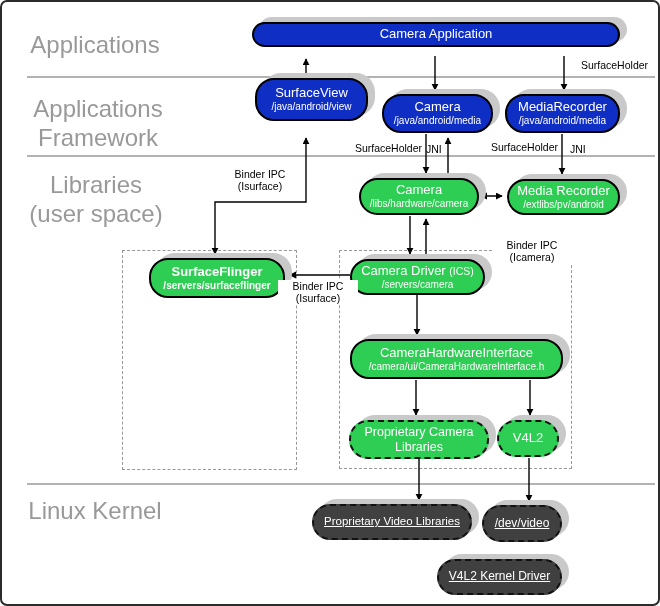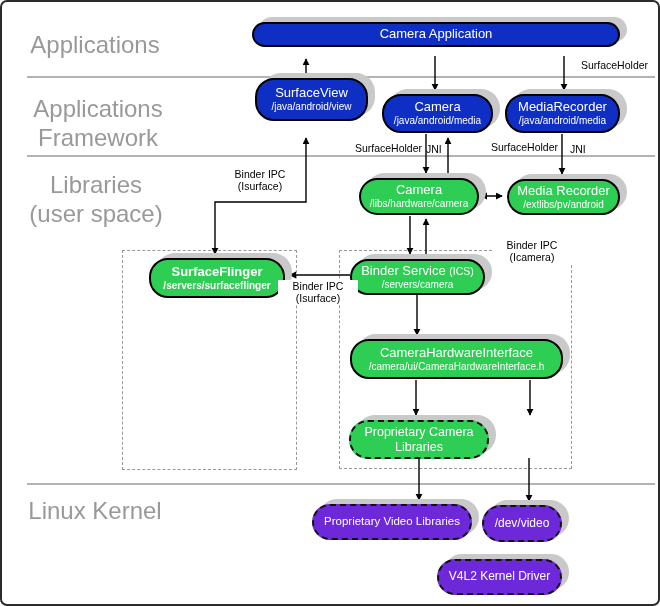--- a/index.html
+++ b/index.html
@@ -9,21 +9,21 @@
   .dashed-box{position:absolute;border:1px dashed #999;z-index:0;}
   .rowlabel{position:absolute;color:#999;font-size:24px;line-height:29px;text-align:center;z-index:2;}
   .pill{position:absolute;display:flex;flex-direction:column;align-items:center;justify-content:center;
         border:2px solid #000;border-radius:19px;box-shadow:7px -5px 0 #c9c9c9;color:#fff;text-align:center;
         z-index:4;box-sizing:border-box;line-height:1.15;}
   .pill .t{font-size:13px;}
   .pill .t .suffix{font-size:10.5px;}
   .pill .s{font-size:10px;}
   .blue{background:#0e2ec4;}
   .green{background:#2ecd53;}
-  .red{background:#6d28d9;}
+  .red{background:#404040;text-decoration:underline;}
   .dashed{border:2px dashed #111;}
   .elabel{position:absolute;color:#000;font-size:10.5px;line-height:12px;z-index:5;white-space:nowrap;}
   .elabel.center{text-align:center;}
   .elabel.right{text-align:right;}
   .whitebg{background:#fff;padding:0 2px;}
   .wrap2{white-space:normal;font-size:12.5px;line-height:1.2;}
   .red .wrap2{font-size:11.5px;}
 </style>
 </head>
 <body>
@@ -104,29 +104,32 @@
   </div>
   <div class="pill green" style="left:505px;top:177px;width:113px;height:36px;">
     <div class="t">Media Recorder</div>
     <div class="s">/extlibs/pv/android</div>
   </div>
   <div class="pill green" style="left:147px;top:256px;width:136px;height:40px;font-weight:bold;">
     <div class="t">SurfaceFlinger</div>
     <div class="s">/servers/surfaceflinger</div>
   </div>
   <div class="pill green" style="left:348px;top:257px;width:135px;height:36px;">
-    <div class="t"><span>Binder Service</span> <span class="suffix">(ICS)</span></div>
+    <div class="t"><span>Camera Driver</span> <span class="suffix">(ICS)</span></div>
     <div class="s">/servers/camera</div>
   </div>
   <div class="pill green" style="left:348px;top:337px;width:213px;height:40px;">
     <div class="t">CameraHardwareInterface</div>
     <div class="s">/camera/ui/CameraHardwareInterface.h</div>
   </div>
   <div class="pill green dashed" style="left:347px;top:418px;width:140px;height:39px;">
     <div class="wrap2">Proprietary Camera Libraries</div>
+  </div>
+  <div class="pill green dashed" style="left:495px;top:418px;width:62px;height:37px;">
+    <div class="t">V4L2</div>
   </div>
 
   <div class="pill red dashed" style="left:310px;top:502px;width:160px;height:36px;">
     <div class="wrap2">Proprietary Video Libraries</div>
   </div>
   <div class="pill red dashed" style="left:480px;top:503px;width:80px;height:37px;">
     <div class="t" style="font-size:12px;">/dev/video</div>
   </div>
   <div class="pill red dashed" style="left:435px;top:557px;width:125px;height:36px;">
     <div class="t" style="font-size:12px;">V4L2 Kernel Driver</div>

